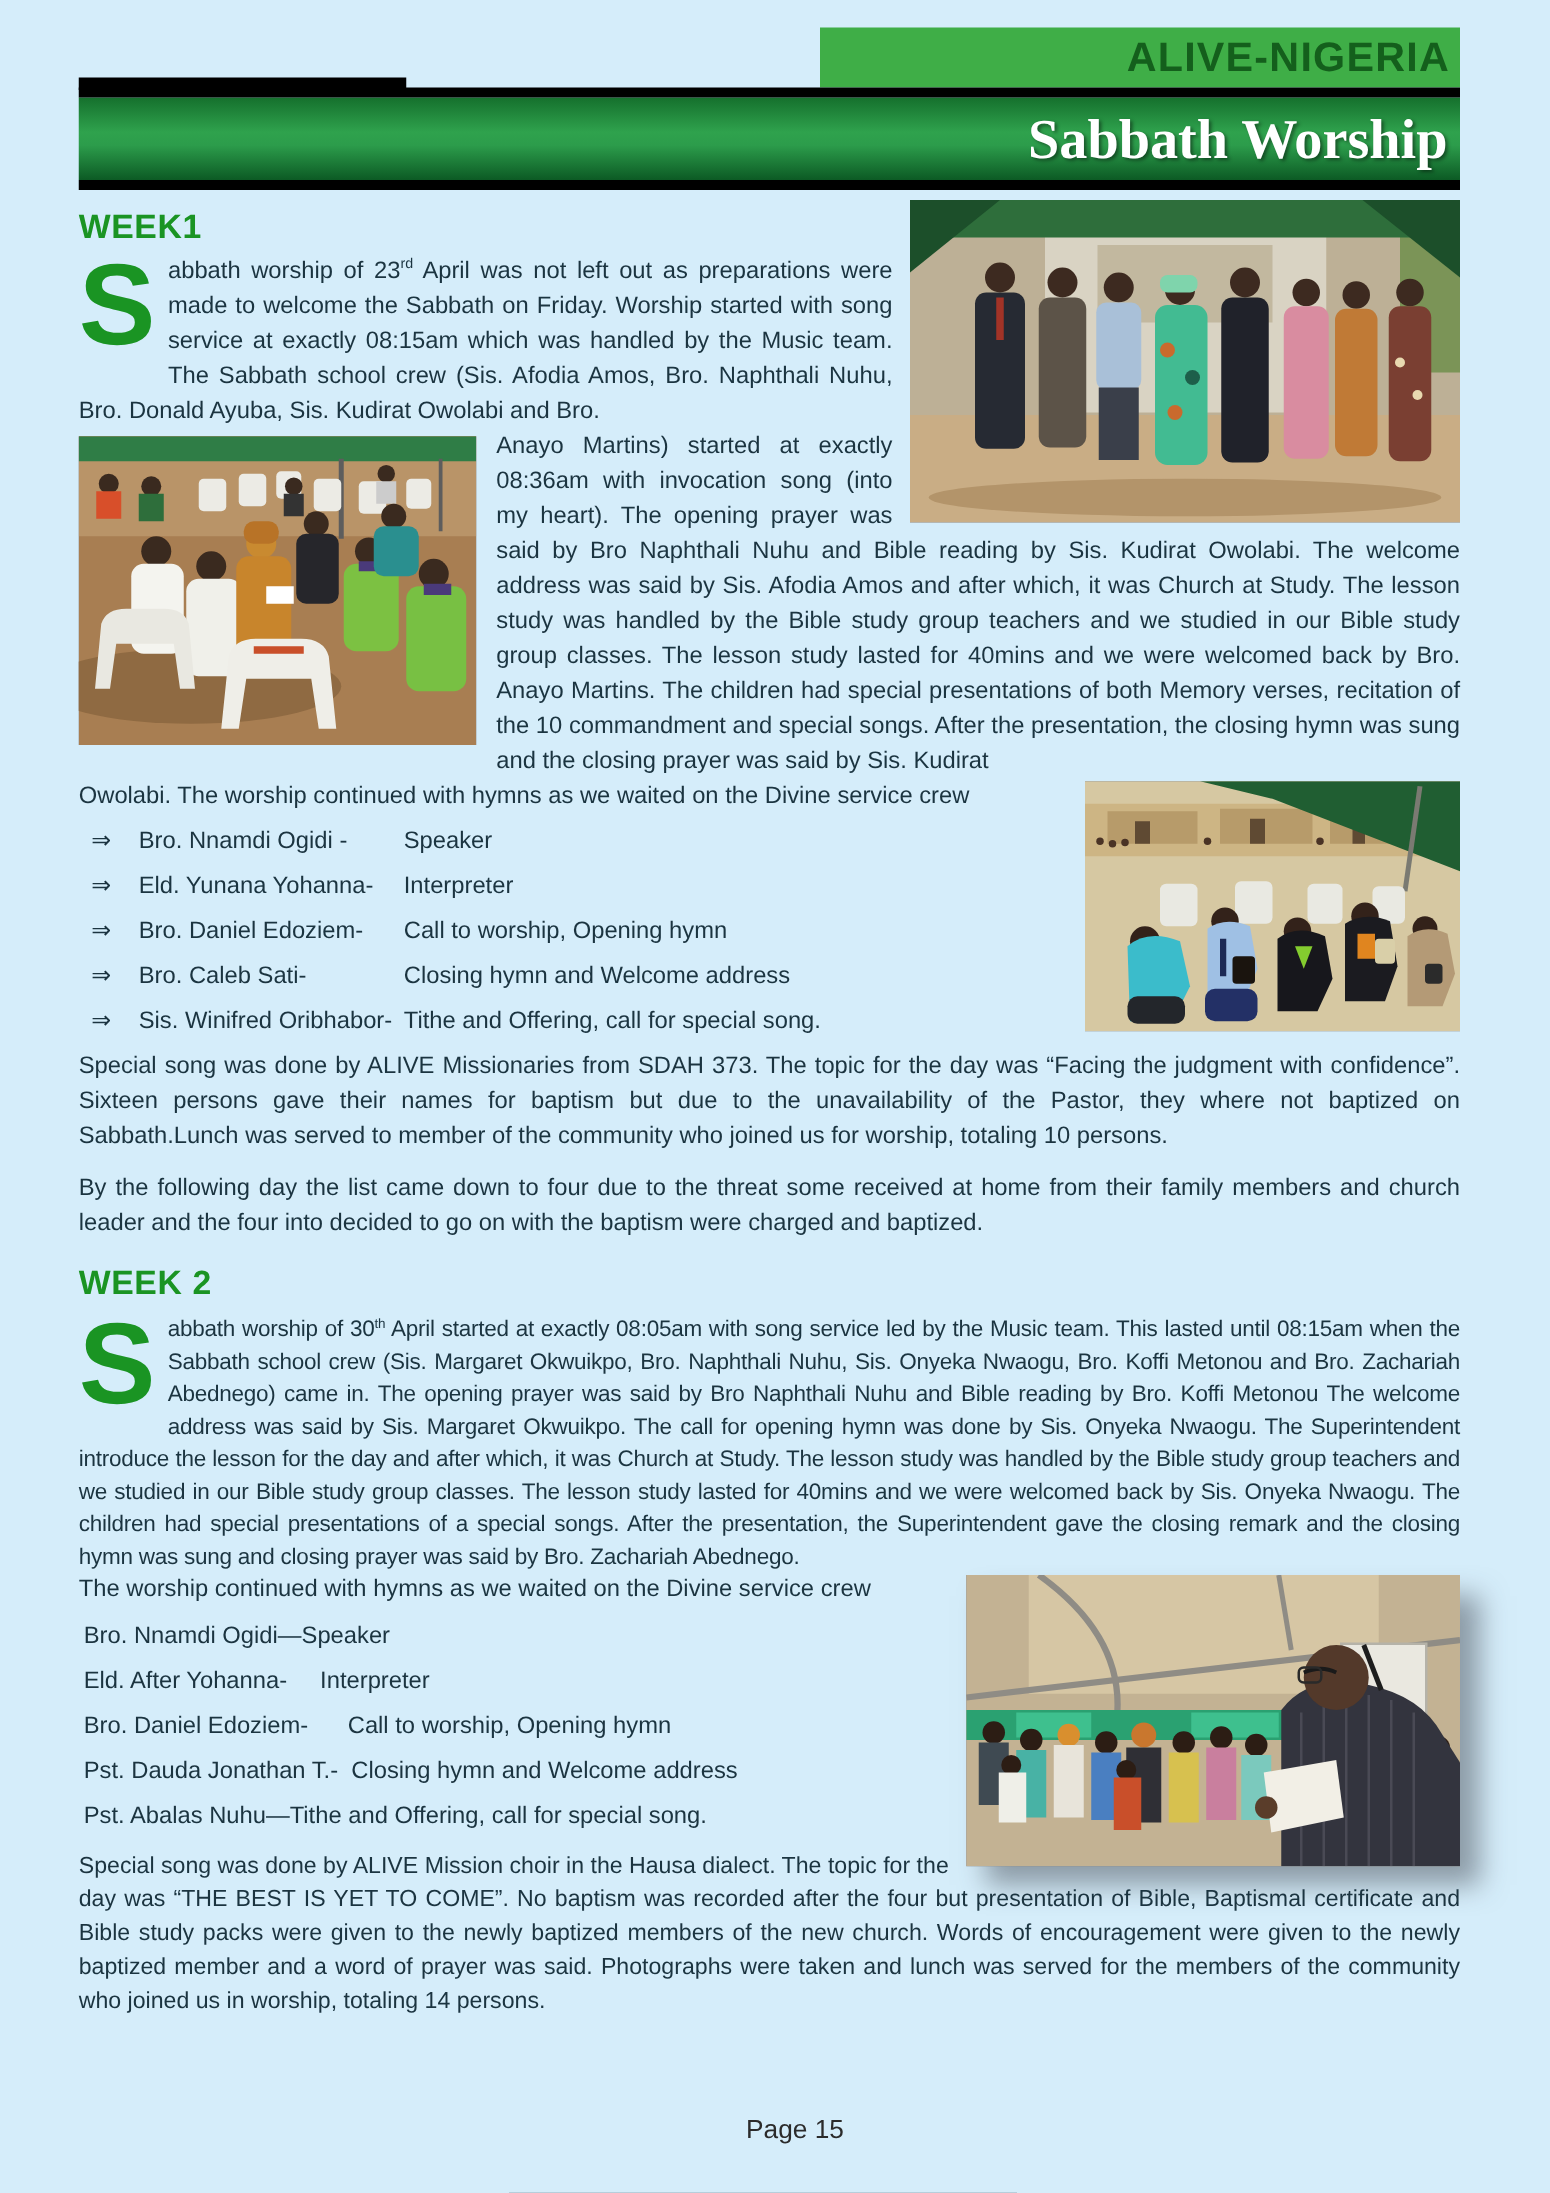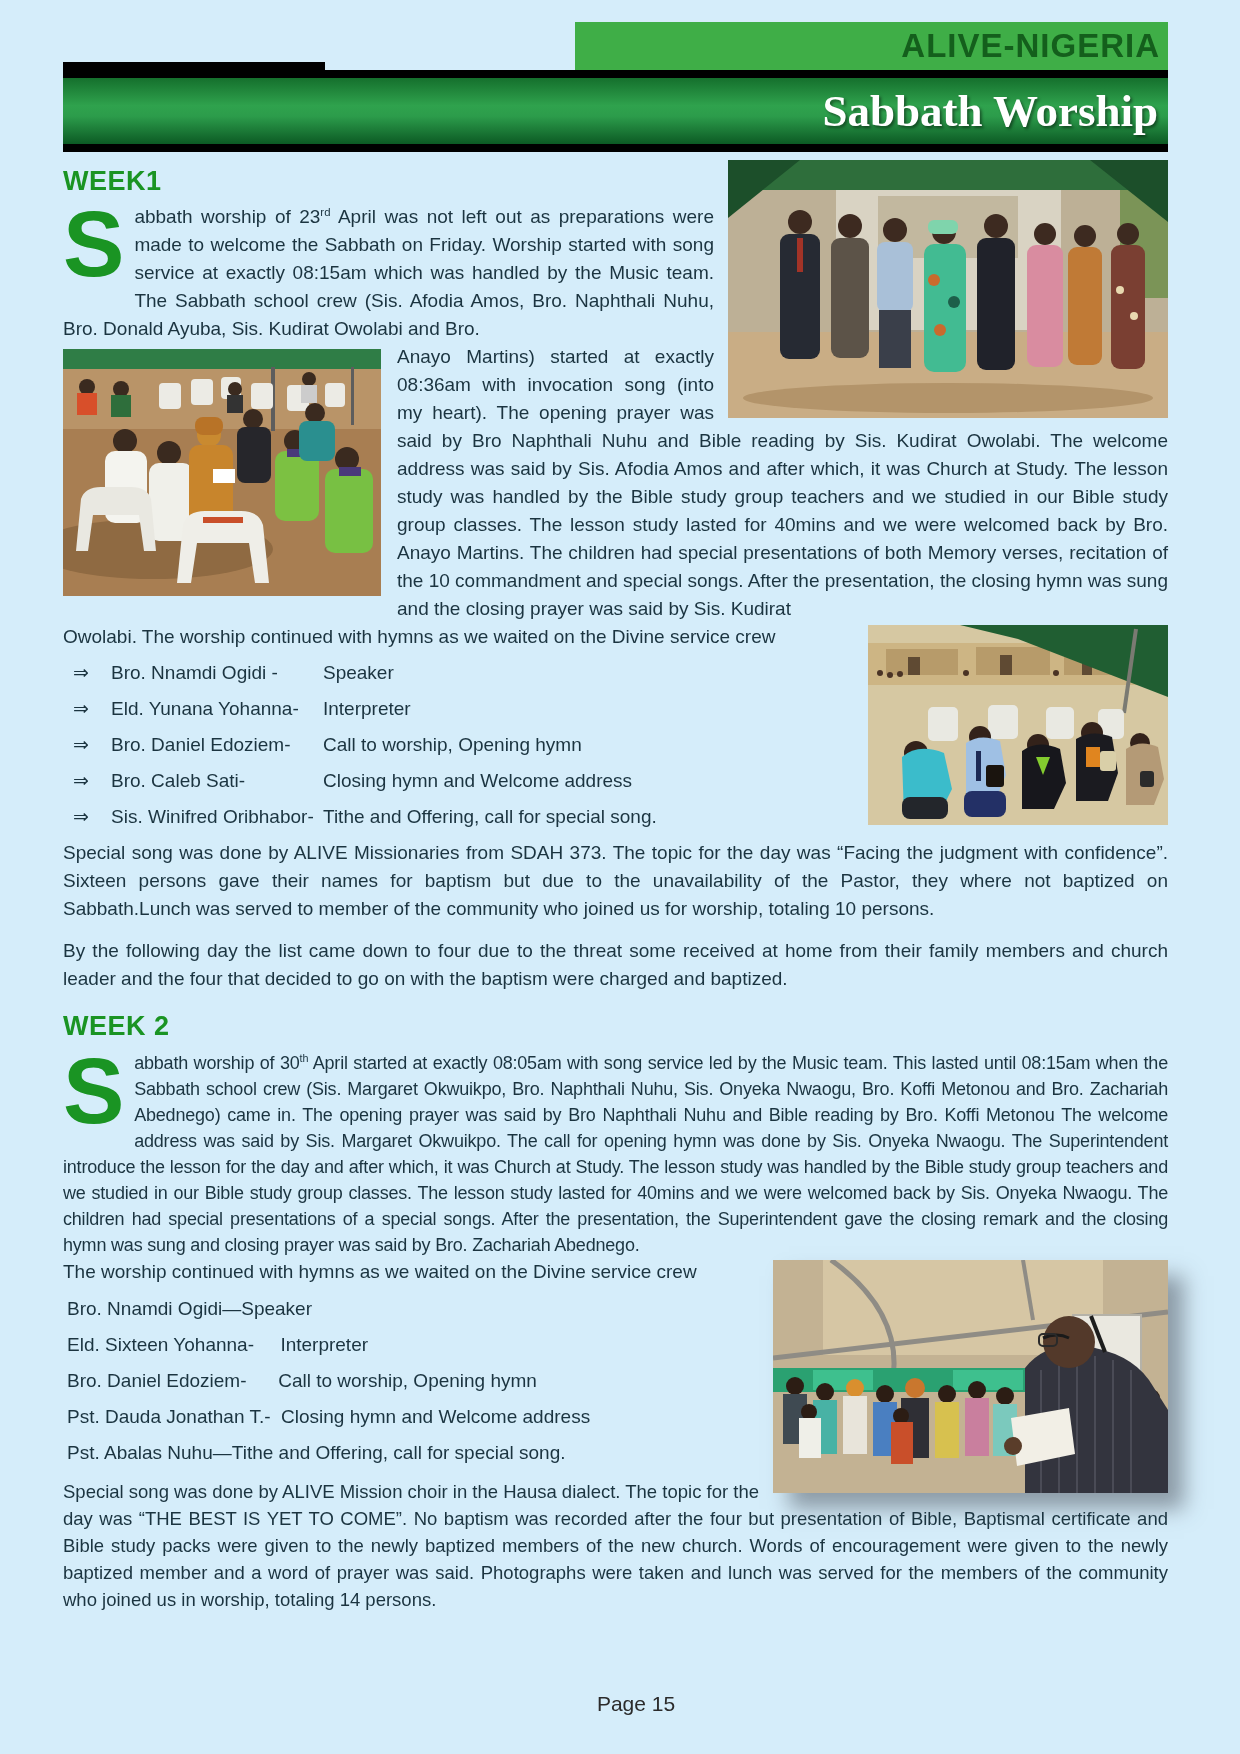--- a/index.html
+++ b/index.html
@@ -4,21 +4,21 @@
 <style>
   html,body{margin:0;padding:0;background:#9db6c4;}
   .page{
     position:relative;width:1240px;height:1754px;margin:0 auto;
     background:#d5edfa;overflow:hidden;
     font-family:"Liberation Sans",sans-serif;color:#1b3440;
   }
   .inner{position:relative;padding:0 72px 0 63px;}
   
   .brand-box{
-    margin:22px 0 0 auto;width:593px;height:48px;background:#3fae47;
+    margin:22px 0 0 auto;width:512px;height:48px;background:#3fae47;
     display:flex;align-items:center;justify-content:flex-end;
   }
   .brand-box span{
     font-size:33px;font-weight:bold;color:#145f1c;letter-spacing:1px;
     padding-right:8px;line-height:48px;white-space:nowrap;
   }
   .banner-tab{position:absolute;left:63px;top:62px;width:262px;height:10px;background:#000;}
   .title-banner{
     height:66px;border-top:8px solid #000;border-bottom:8px solid #000;
     background:linear-gradient(to bottom,#15702d 0%,#2fa24d 42%,#2c9c4b 58%,#0c5a24 100%);
@@ -246,21 +246,21 @@
 
       <ul class="crew">
         <li><span class="arrow">⇒</span><span class="crew-name">Bro. Nnamdi Ogidi  -</span><span class="crew-role">Speaker</span></li>
         <li><span class="arrow">⇒</span><span class="crew-name">Eld. Yunana Yohanna-</span><span class="crew-role">Interpreter</span></li>
         <li><span class="arrow">⇒</span><span class="crew-name">Bro. Daniel Edoziem-</span><span class="crew-role">Call to worship, Opening hymn</span></li>
         <li><span class="arrow">⇒</span><span class="crew-name">Bro. Caleb Sati-</span><span class="crew-role">Closing hymn and Welcome address</span></li>
         <li><span class="arrow">⇒</span><span class="crew-name">Sis. Winifred Oribhabor-</span><span class="crew-role">Tithe and Offering, call for special song.</span></li>
       </ul>
 
       <p class="body">Special song was done by ALIVE Missionaries from SDAH 373. The topic for the day was “Facing the judgment with confidence”. Sixteen persons gave their names for baptism but due to the unavailability of the Pastor, they where not baptized on Sabbath.Lunch was served to member of the community who joined us for worship, totaling 10 persons.</p>
-      <p class="body indented">By the following day the list came down to four due to the threat some received at home from their family members and church leader and the four that decided to go on with the baptism were charged and baptized.</p>
+      <p class="body indented">By the following day the list came down to four due to the threat some received at home from their family members and church leader and the four into decided to go on with the baptism were charged and baptized.</p>
 
       <h2 class="wk wk2">WEEK 2</h2>
 
       <p class="body w2 nom">
         <span class="dropcap">S</span><span>abbath worship of 30</span><sup class="sup">th</sup><span> April started at exactly 08:05am with song service led by the Music team. This lasted until 08:15am when the Sabbath school crew (Sis. Margaret Okwuikpo, Bro. Naphthali Nuhu, Sis. Onyeka Nwaogu, Bro. Koffi Metonou and Bro. Zachariah Abednego) came in. The opening prayer was said by Bro Naphthali Nuhu and Bible reading by Bro. Koffi Metonou The welcome address was said by Sis. Margaret Okwuikpo. The call for opening hymn was done by Sis. Onyeka Nwaogu. The Superintendent introduce the lesson for the day and after which, it was Church at Study. The lesson study was handled by the Bible study group teachers and we studied in our Bible study group classes. The lesson study lasted for 40mins and we were welcomed back by Sis. Onyeka Nwaogu. The children had special presentations of a special songs. After the presentation, the Superintendent gave the closing remark and the closing hymn was sung and closing prayer was said by Bro. Zachariah Abednego.</span>
       </p>
 
       <div class="photo photo3">
         <svg viewBox="0 0 395 233" width="395" height="233">
           <rect width="395" height="233" fill="#c3b293"></rect>
@@ -315,21 +315,21 @@
             <polygon points="238,158 296,148 302,194 244,206" fill="#f2efe6"></polygon>
             <circle cx="240" cy="186" r="9" fill="#5a3d2a"></circle>
           </g>
         </svg>
       </div>
 
       <p class="w2plain">The worship continued with hymns as we waited on the Divine service crew</p>
 
       <div class="crew2">
         <p>Bro. Nnamdi Ogidi—Speaker</p>
-        <p>Eld. Sixteen Yohanna-     Interpreter</p>
+        <p>Eld. After Yohanna-     Interpreter</p>
         <p>Bro. Daniel Edoziem-      Call to worship, Opening hymn</p>
         <p>Pst. Dauda Jonathan T.-  Closing hymn and Welcome address</p>
         <p>Pst. Abalas Nuhu—Tithe and Offering, call for special song.</p>
       </div>
 
       <p class="body last">Special song was done by ALIVE Mission choir in the Hausa dialect. The topic for the day was “THE BEST IS YET TO COME”. No baptism was recorded after the four but presentation of Bible, Baptismal certificate and Bible study packs were given to the newly baptized members of the new church. Words of encouragement were given to the newly baptized member and a word of prayer was said. Photographs were taken and lunch was served for the members of the community who joined us in worship, totaling 14 persons.</p>
 
     </div>
   </div>
 

